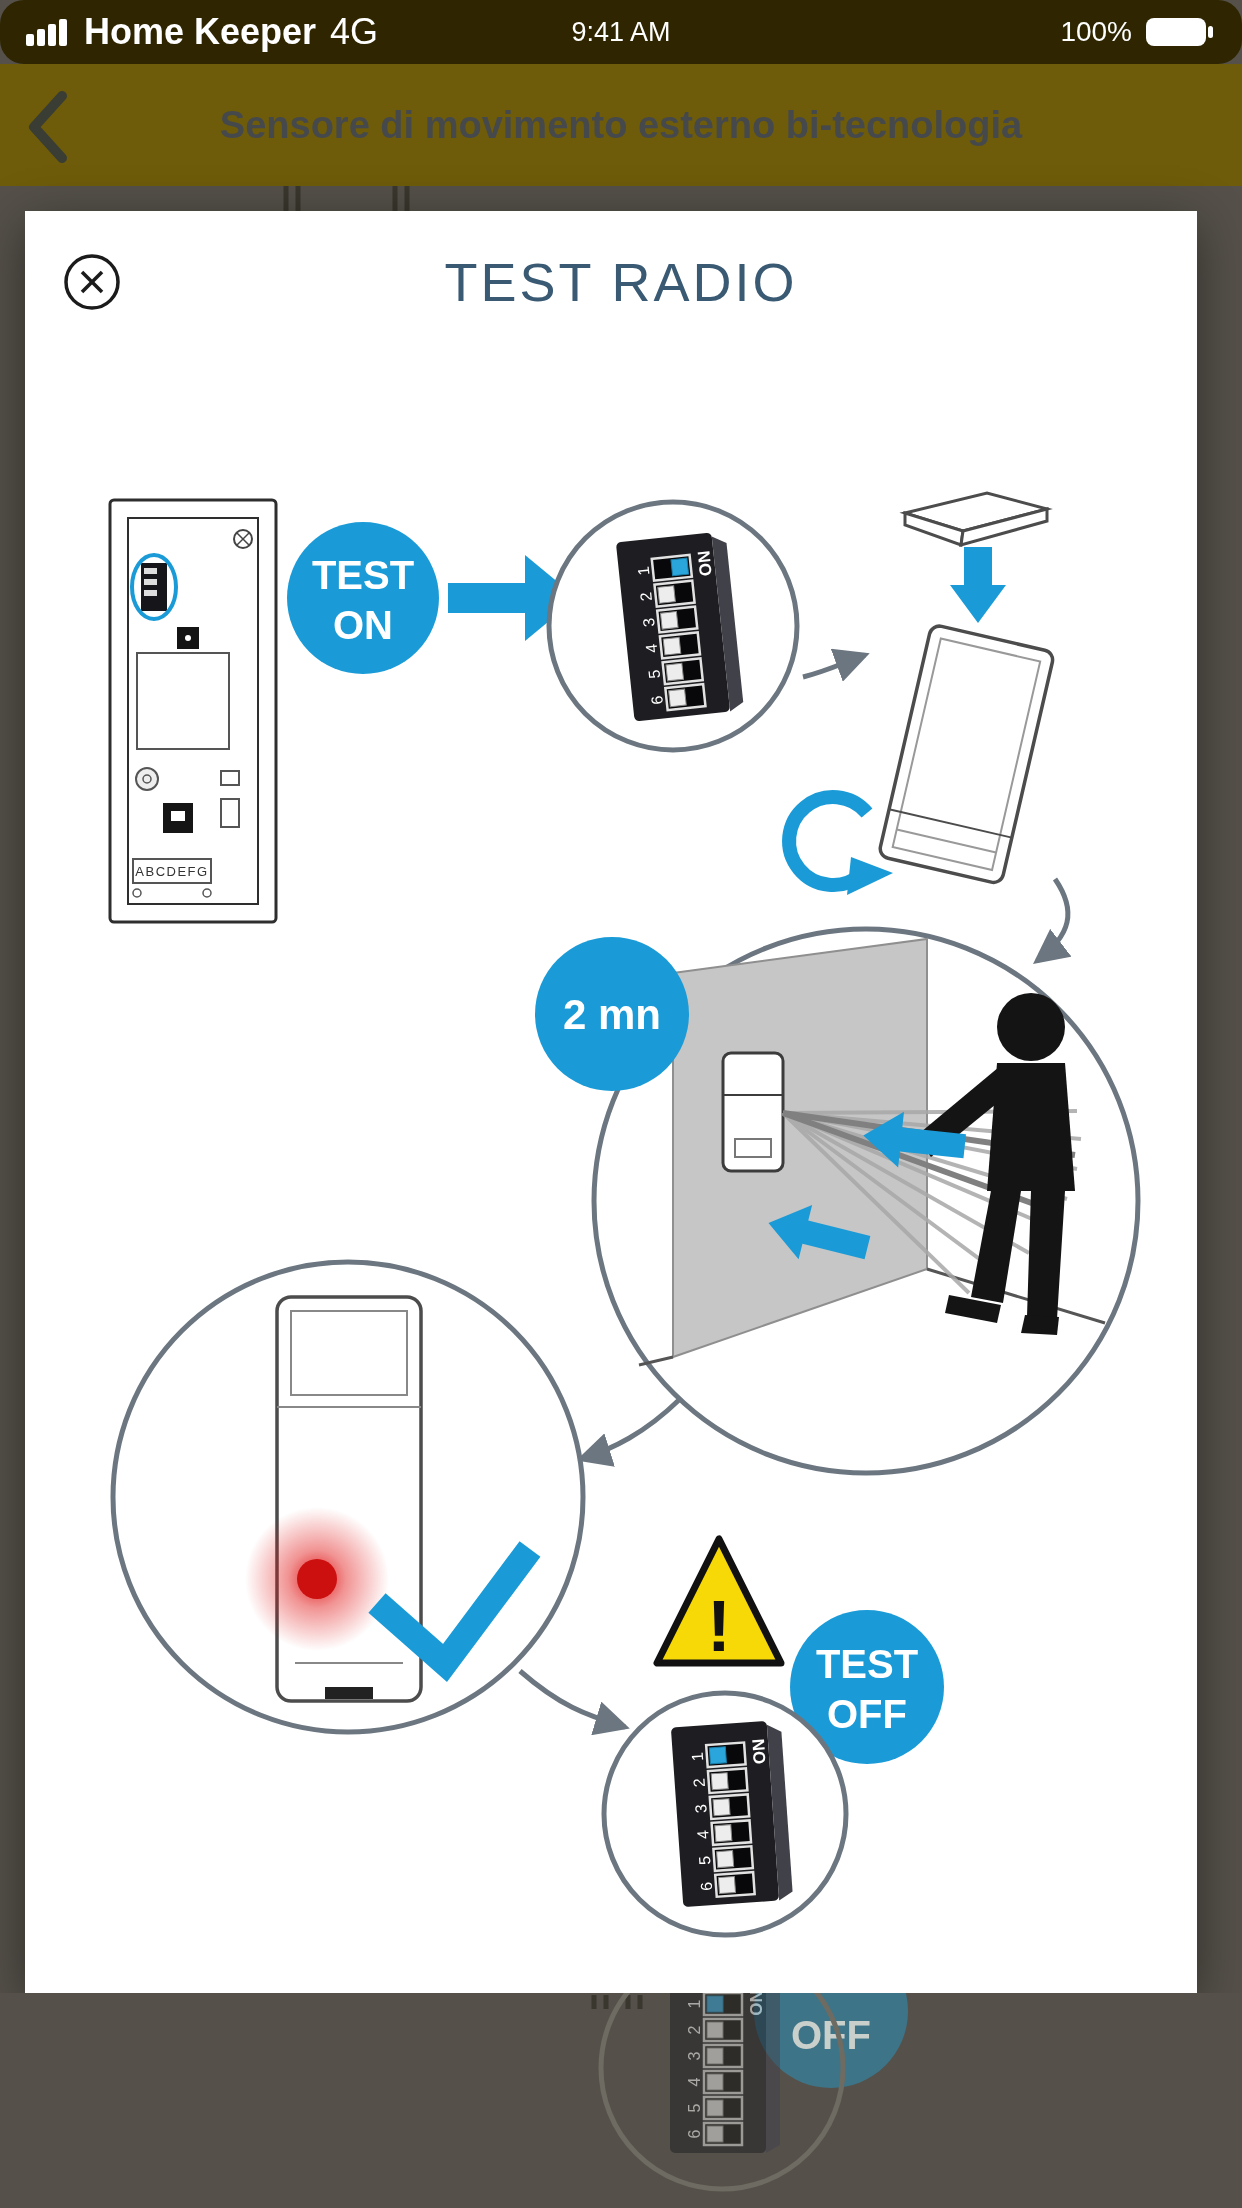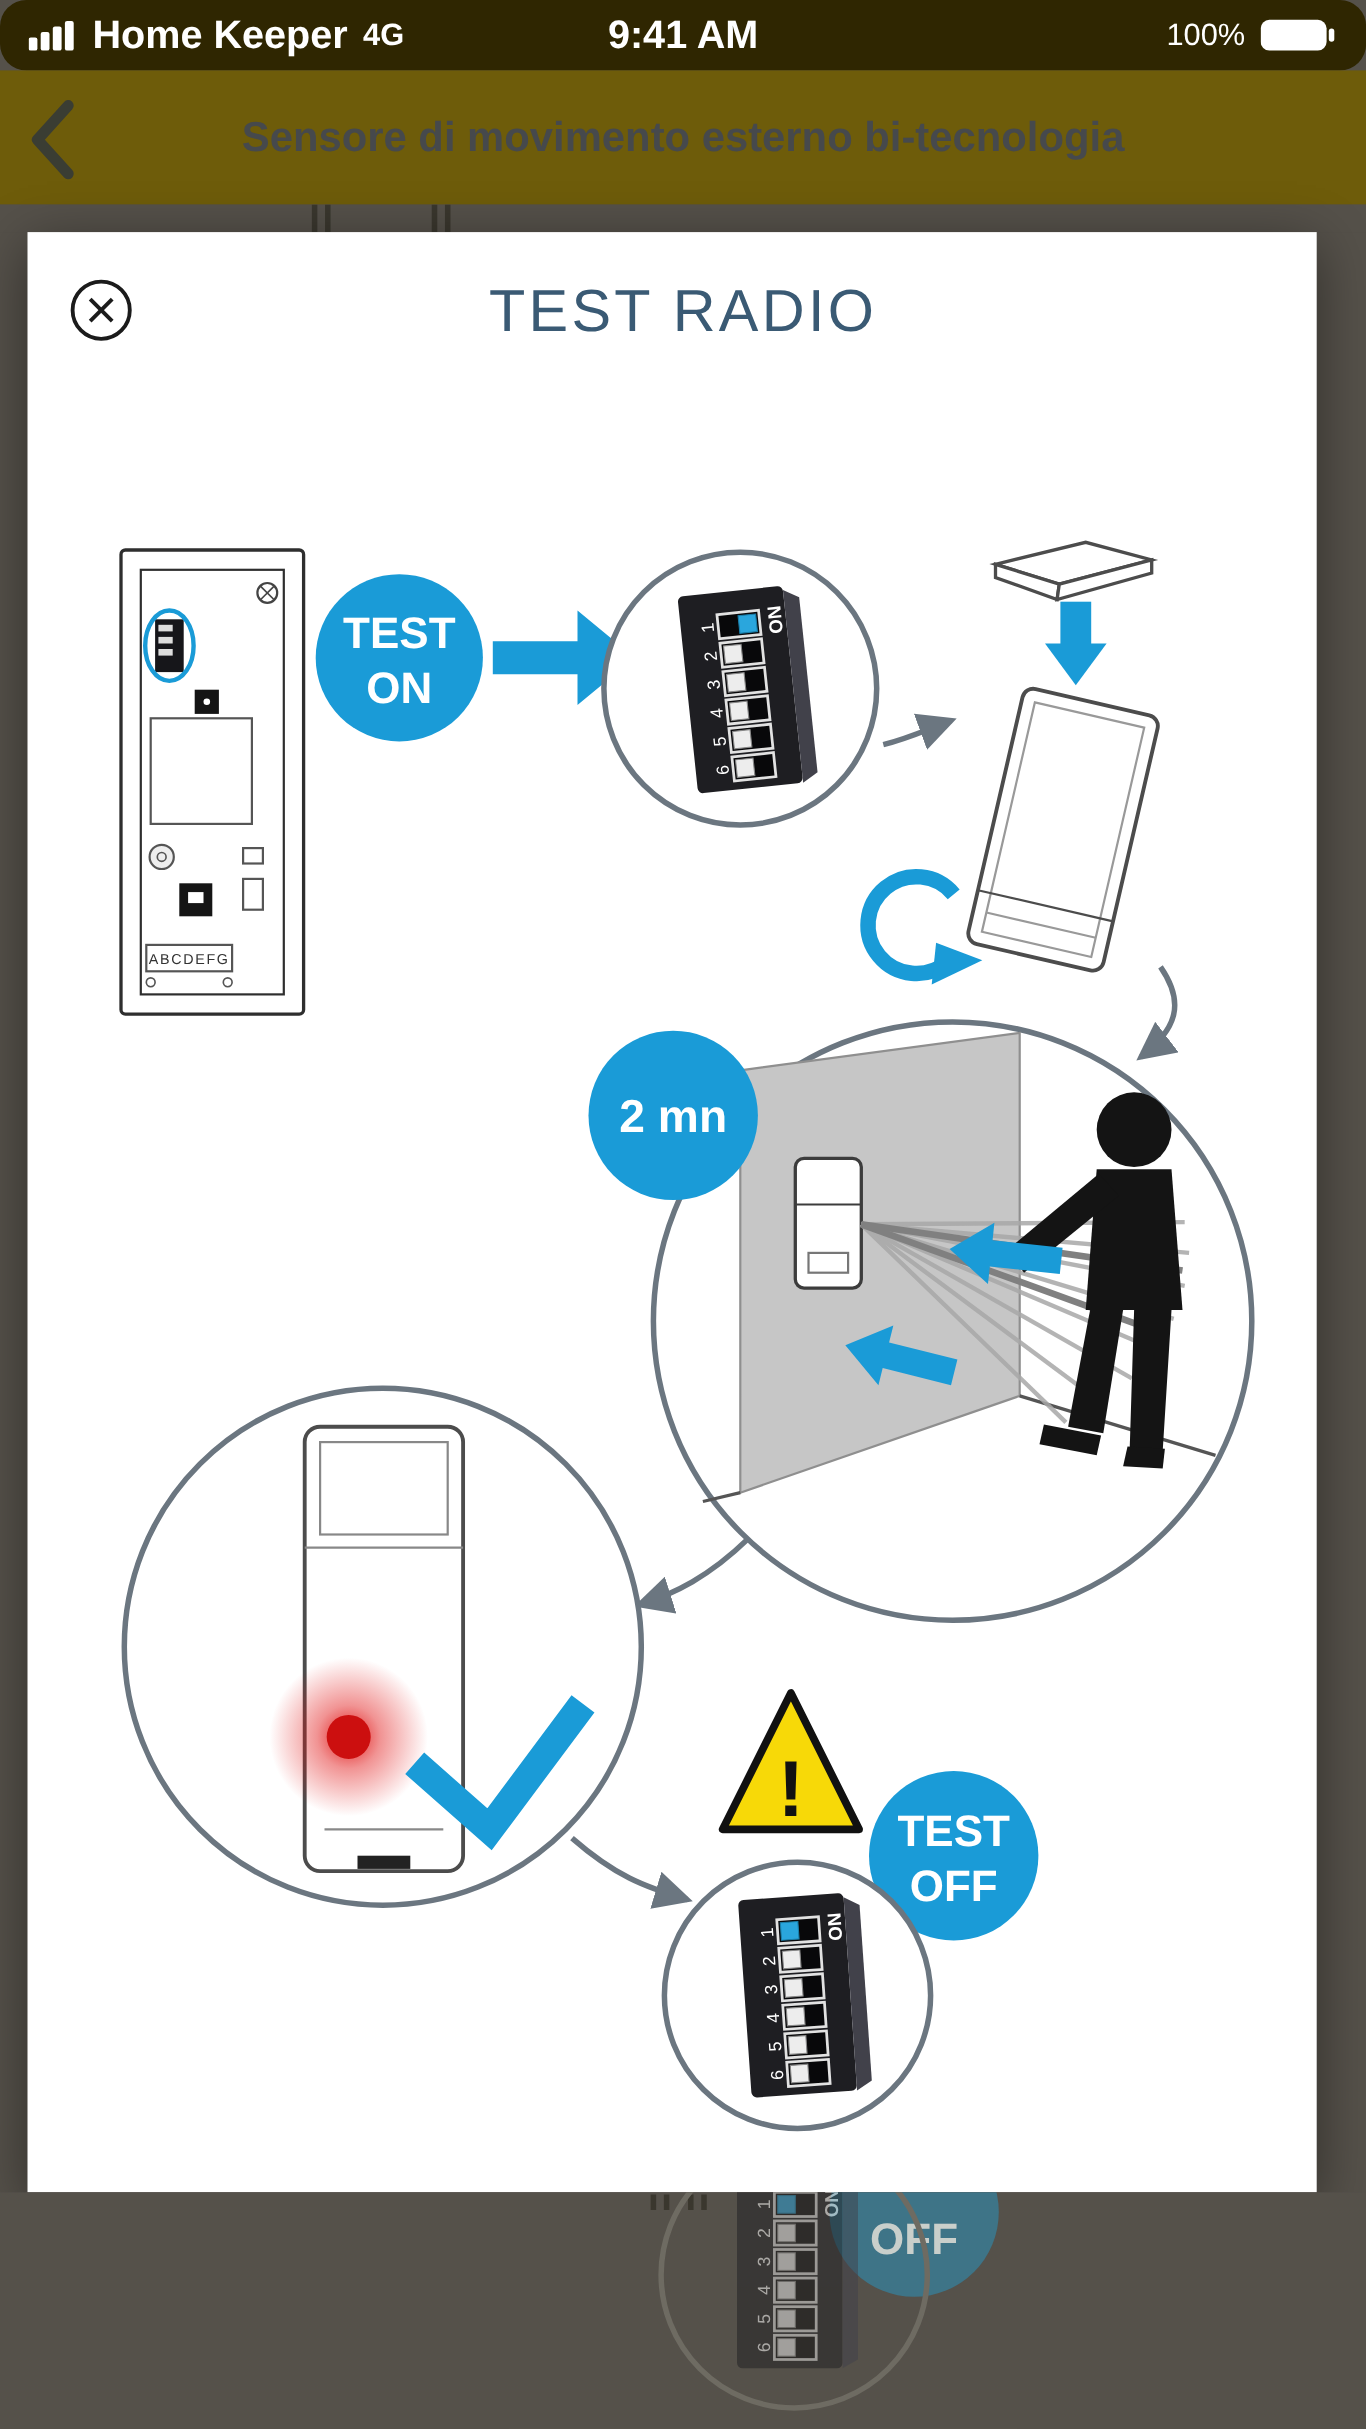--- a/index.html
+++ b/index.html
@@ -1,22 +1,22 @@
 <!DOCTYPE html>
 <html><head>
 <meta charset="utf-8">
 <style>
   html,body{margin:0;padding:0;width:1242px;height:2208px;overflow:hidden;
     font-family:"Liberation Sans",sans-serif;background:#55514a;position:relative;}
   .status-bar{position:absolute;top:0;left:0;width:1242px;height:64px;background:#2f2601;
     display:flex;align-items:center;justify-content:space-between;padding:0 26px;box-sizing:border-box;color:#fff;border-radius:24px;}
   .sb-left,.sb-right{display:flex;align-items:center;gap:14px;}
   .sb-carrier{font-size:36px;font-weight:600;}
-  .sb-net{font-size:28px;font-weight:700;}
-  .sb-time{position:absolute;left:50%;transform:translateX(-50%);font-size:36px;font-weight:700;}
+  .sb-net{font-size:36px;font-weight:400;}
+  .sb-time{position:absolute;left:50%;transform:translateX(-50%);font-size:27px;font-weight:400;}
   .sb-batt{font-size:28px;font-weight:400;}
   .nav-bar{position:absolute;top:64px;left:0;width:1242px;height:122px;background:#6e5c0a;
     display:flex;align-items:center;justify-content:center;}
   .nav-title{font-size:38px;font-weight:700;color:#46494c;white-space:nowrap;}
   .nav-back{position:absolute;left:26px;top:24px;}
   .strip{position:absolute;top:186px;left:0;width:1242px;height:25px;background:#55514a;}
   .modal{position:absolute;left:25px;top:211px;width:1172px;height:1782px;background:#ffffff;
     box-shadow:0 12px 48px rgba(0,0,0,.45);}
   .bottom-bg{position:absolute;top:1993px;left:0;width:1242px;height:215px;background:#55514a;}
   svg text{font-family:"Liberation Sans",sans-serif;}

